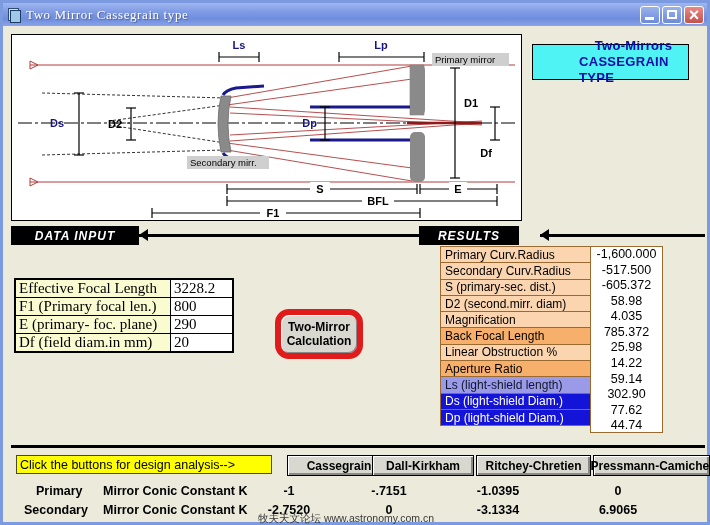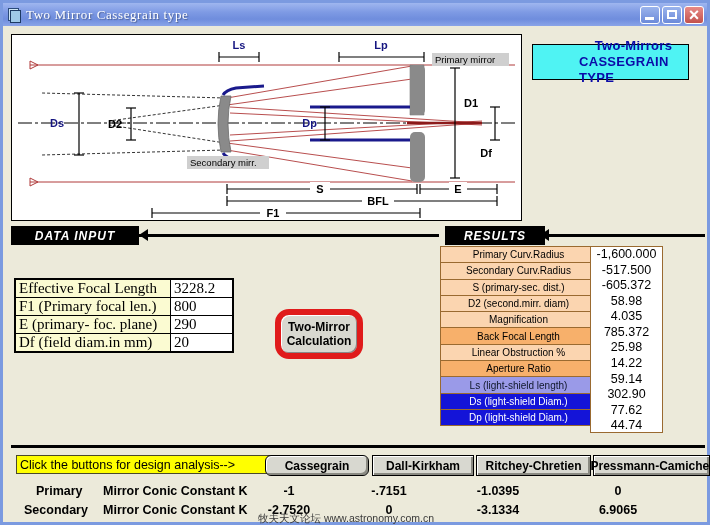--- a/index.html
+++ b/index.html
@@ -73,21 +73,21 @@
     font-family:"Liberation Sans",sans-serif;letter-spacing:.3px;padding-left:46px;
   }
   
   .banner{
     position:absolute;height:19px;background:#000;color:#fff;
     font-style:italic;font-weight:bold;font-size:12px;letter-spacing:1px;
     display:flex;align-items:center;justify-content:center;
     font-family:"Liberation Sans",sans-serif;box-sizing:border-box;
   }
   #banner-input{left:8px;top:223px;width:128px;}
-  #banner-results{left:442px;top:223px;width:100px;}
+  #banner-results{left:416px;top:223px;width:100px;}
   .bannerline{position:absolute;height:3px;background:#000;top:231px;}
   #bline1{left:136px;width:300px;}
   #bline2{left:537px;width:165px;}
   .bline-arrow{
     position:absolute;top:226px;width:0;height:0;
     border-top:6px solid transparent;border-bottom:6px solid transparent;
   }
   #barrow1{left:136px;border-right:9px solid #000;}
   #barrow2{left:537px;border-right:9px solid #000;}
   
@@ -112,21 +112,21 @@
     font-size:12px;font-weight:bold;color:#000;line-height:14px;
     font-family:"Liberation Sans",sans-serif;
     box-shadow:inset 1px 1px 0 #fff, inset -1px -1px 0 #888;
   }
   
   .restable{
     position:absolute;left:437px;top:243px;
     border-collapse:collapse;border:1px solid #9a6a30;
   }
   .restable td{
-    height:15.3px;font-size:10px;padding:0 4px;text-align:center;
+    height:15.3px;font-size:12px;padding:0 4px;text-align:left;
     white-space:nowrap;border:1px solid #9a6a30;
     font-family:"Liberation Sans",sans-serif;width:147px;
   }
   .r-l{background:#FBD5B0;color:#000;}
   .r-d{background:#F7B06B;color:#000;}
   .r-b1{background:#9A9AE8;color:#0f172a;border-color:#3a3aa8;}
   .r-b2{background:#1414D8;color:#ffffff;border-color:#0a0a90;}
   .resvals{
     position:absolute;left:587px;top:243px;width:73px;height:187px;
     background:#ffffff;border:1px solid #9a6a30;box-sizing:border-box;
@@ -146,21 +146,21 @@
     white-space:nowrap;
   }
   .dbtn{
     position:absolute;top:452px;height:21px;
     background:#D8D8D0;border:1px solid #000;box-sizing:border-box;
     box-shadow:inset 1px 1px 0 #ffffff, inset -2px -2px 0 #8a8a82;
     display:flex;align-items:center;justify-content:center;
     font-size:12px;font-weight:bold;color:#000;
     font-family:"Liberation Sans",sans-serif;white-space:nowrap;
   }
-  #dbtn0{left:262px;width:104px;border-radius:6px;}
+  #dbtn0{left:284px;width:104px;}
   #dbtn1{left:369px;width:102px;}
   #dbtn2{left:473px;width:115px;}
   #dbtn3{left:590px;width:117px;}
   .klabel{position:absolute;font-size:12.5px;font-weight:bold;color:#000;
     font-family:"Liberation Sans",sans-serif;white-space:nowrap;}
   .kval{position:absolute;font-size:12.5px;font-weight:bold;color:#000;
     text-align:center;font-family:"Liberation Sans",sans-serif;width:70px;}
   .watermark{
     position:absolute;left:255px;top:509px;
     font-size:10.5px;color:#3a3a3a;font-family:"Liberation Sans",sans-serif;

